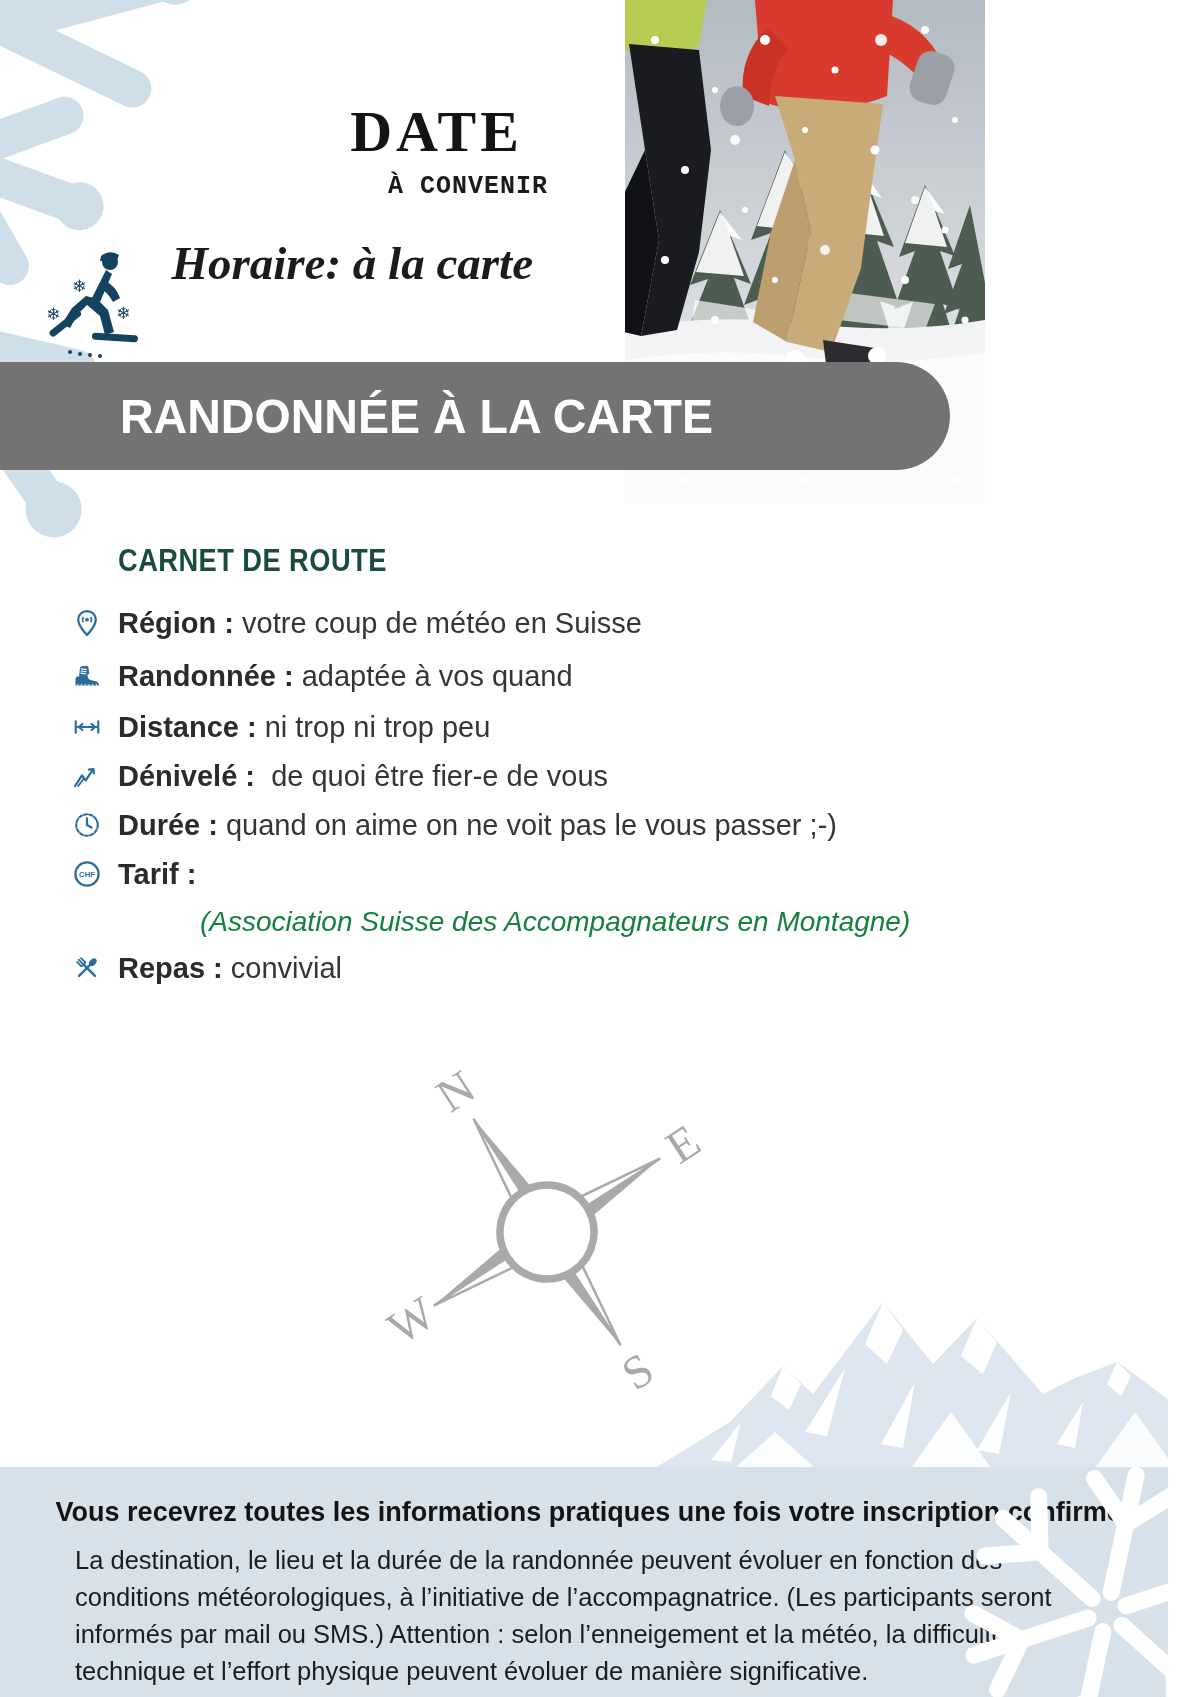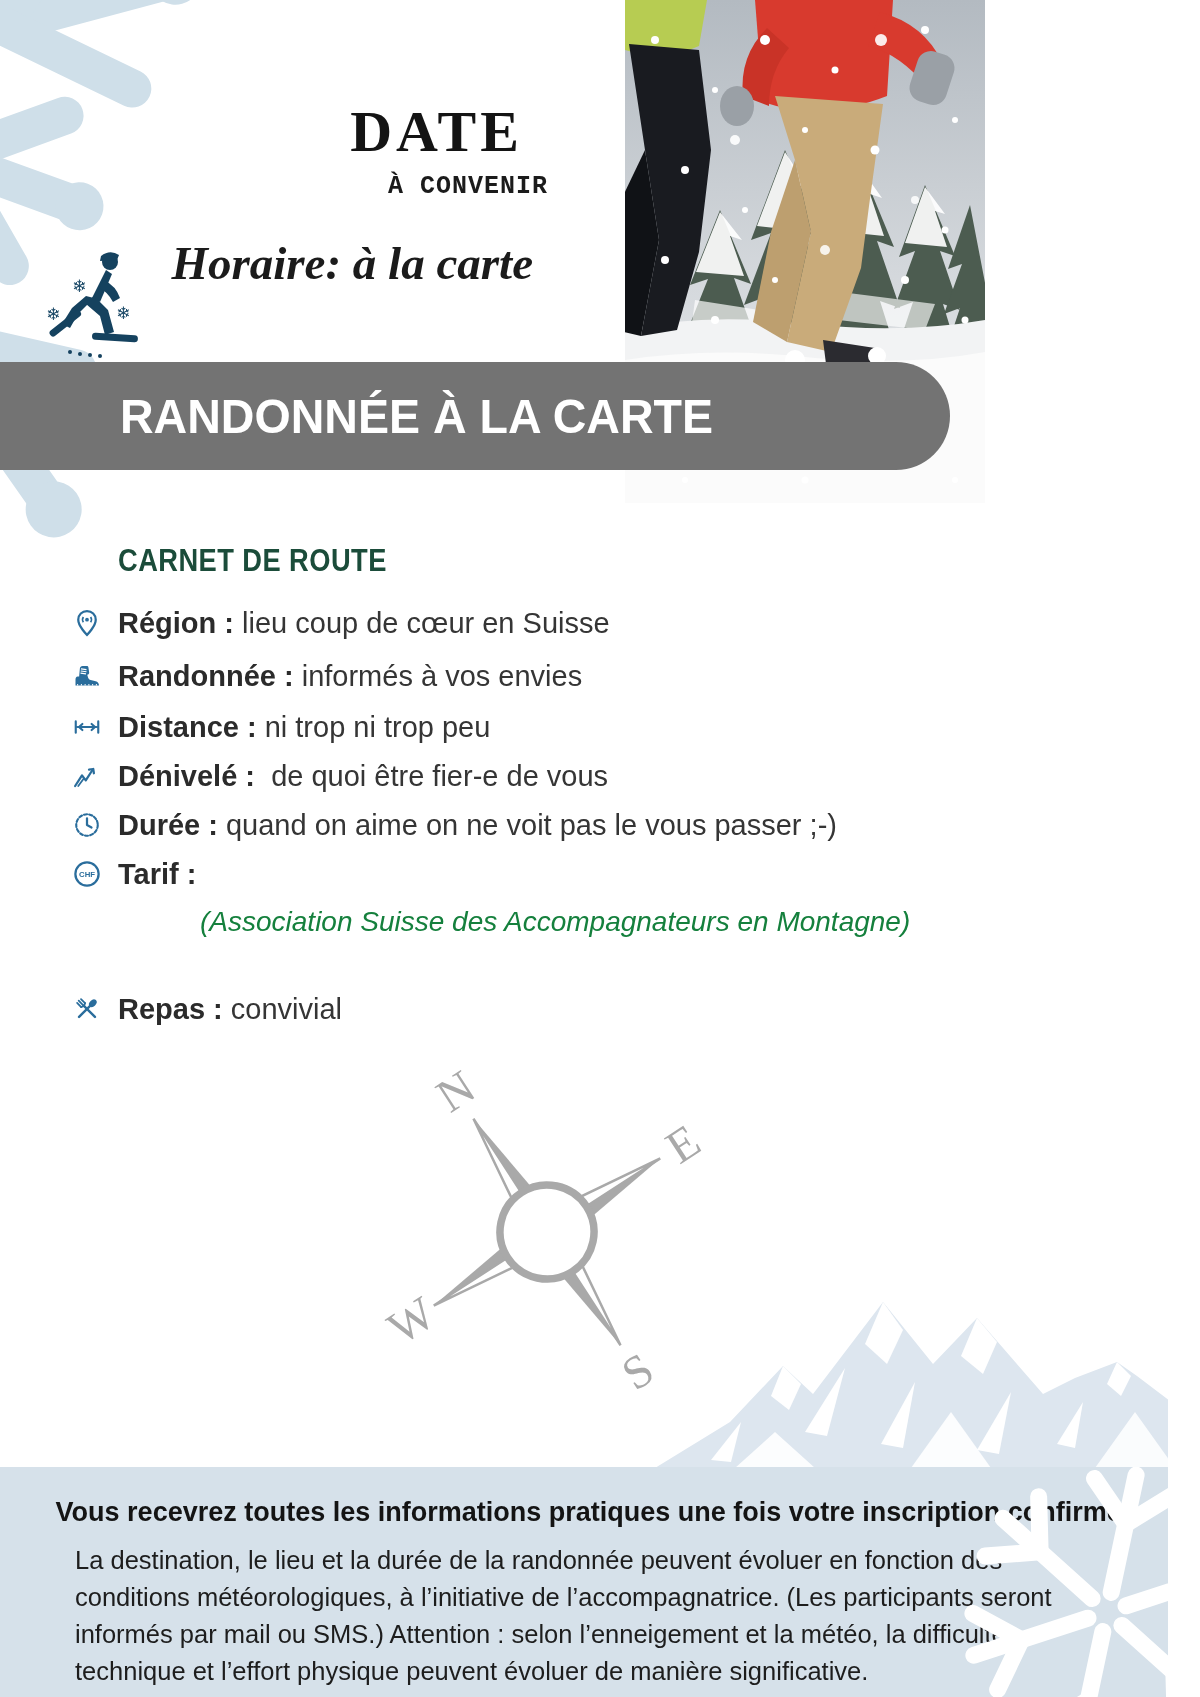--- a/index.html
+++ b/index.html
@@ -211,34 +211,34 @@
   <div class="row" style="top:603px;justify-content:center;">
     <span class="icon">
       <svg width="30" height="30" viewBox="0 0 24 24" fill="none" stroke="#2a6d9c">
         <path d="M12 21.5 C12 21.5 5 14.6 5 9.4 C5 5.2 8.1 2.5 12 2.5 C15.9 2.5 19 5.2 19 9.4 C19 14.6 12 21.5 12 21.5 Z" stroke-width="1.8"></path>
         <circle cx="12" cy="9.3" r="1.5" fill="#2a6d9c" stroke="none"></circle>
         <path d="M9.1 7.2 a3.8 3.8 0 0 0 0 4.2 M14.9 7.2 a3.8 3.8 0 0 1 0 4.2" stroke-width="1.3"></path>
       </svg>
       </span>
     <span class="lbl">Région</span>
       <span class="sep"> : </span>
-      <span class="txt">lieu coup de cœur en Suisse</span>
+      <span class="txt">votre coup de météo en Suisse</span>
   </div>
 
   <div class="row" style="top:656px;">
     <span class="icon">
       <svg width="30" height="30" viewBox="0 0 24 24">
         <path d="M2.8 19.6 h18.8 c0 -1.7 -1.1 -3 -2.6 -3.4 l-4.1 -1.1 c-.9 -.25 -1.65 -.9 -2 -1.8 L12.2 11 c1.3 -.5 1.7 -1.1 1.5 -2.1 L13.1 5 c-.1 -.6 -.65 -1 -1.25 -1 H8.4 C7.3 4 6.4 4.8 6.3 5.9 L5.7 12.4 H4.6 C3.3 12.4 2.8 13.6 2.8 14.8 Z" fill="#2a6d9c"></path>
         <path d="M7.2 6.3 l4.4 .6 M7 8 l4.6 .6 M6.8 9.7 l4.4 .6" stroke="#fff" stroke-width=".9"></path>
         <path d="M4.5 19.6 v-1.2 M7.5 19.6 v-1.2 M10.5 19.6 v-1.2 M13.5 19.6 v-1.2 M16.5 19.6 v-1.2 M19.5 19.6 v-1.2" stroke="#fff" stroke-width=".8"></path>
       </svg>
       </span>
     <span class="lbl">Randonnée</span>
       <span class="sep"> : </span>
-      <span class="txt">informés à vos envies</span>
+      <span class="txt">adaptée à vos quand</span>
   </div>
 
   <div class="row" style="top:707px;">
     <span class="icon">
       <svg width="30" height="30" viewBox="0 0 24 24" fill="none" stroke="#2a6d9c" stroke-width="1.7" stroke-linecap="round" stroke-linejoin="round">
         <path d="M3 7.5 V16.5 M21 7.5 V16.5 M4.5 12 H19.5 M8.3 9.6 L5.6 12 L8.3 14.4 M15.7 9.6 L18.4 12 L15.7 14.4"></path>
       </svg>
       </span>
     <span class="lbl">Distance</span>
       <span class="sep"> : </span>
@@ -276,21 +276,21 @@
         <circle cx="12" cy="12" r="9.3" fill="none" stroke="#2a6d9c" stroke-width="1.8"></circle>
         <text x="12" y="14.3" text-anchor="middle" font-size="6.2" font-weight="bold" font-family="Liberation Sans, sans-serif" fill="#2a6d9c">CHF</text>
       </svg>
       </span>
     <span class="lbl">Tarif</span>
       <span class="sep"> :  </span>
   </div>
 
   <div class="asam-note">(Association Suisse des Accompagnateurs en Montagne)</div>
 
-  <div class="row" style="top:948px;margin-top:41px;">
+  <div class="row" style="top:948px;">
     <span class="icon">
       <svg width="30" height="30" viewBox="0 0 24 24">
         <g transform="rotate(45 12 12)" fill="#2a6d9c" stroke="#2a6d9c" stroke-linecap="round">
           <ellipse cx="12" cy="5.4" rx="2.5" ry="3.5" stroke="none"></ellipse>
           <path d="M12 8.5 L12 21" stroke-width="1.9" fill="none"></path>
         </g>
         <g transform="rotate(-45 12 12)" stroke="#2a6d9c" stroke-linecap="round" fill="none">
           <path d="M12 8.5 L12 21" stroke-width="1.9"></path>
           <path d="M9.8 3 V7.6 M12 2.6 V7.8 M14.2 3 V7.6" stroke-width="1.4"></path>
           <path d="M9.8 7.6 q2.2 1.6 4.4 0" stroke-width="1.4"></path>

